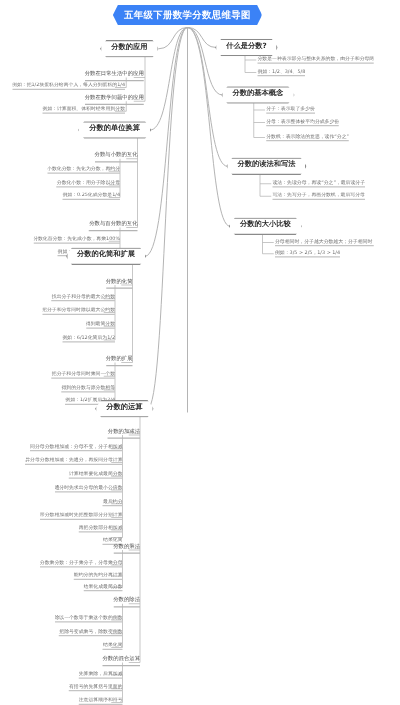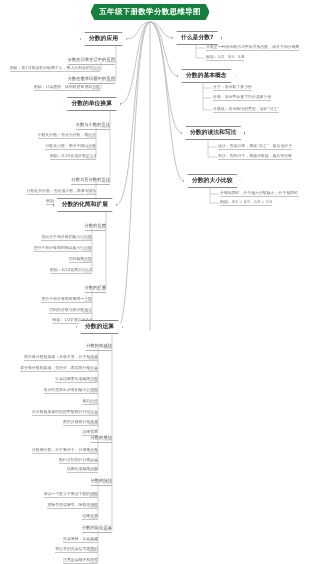--- a/index.html
+++ b/index.html
@@ -11,21 +11,21 @@
     position:relative;
   }
   #map{position:absolute;left:0;top:0;width:300px;height:564px;}
   svg.wires{position:absolute;left:0;top:0;width:300px;height:564px;pointer-events:none;}
 
   
   .title-badge{
     position:absolute;
     left:50%;transform:translateX(-50%);
     top:4px;
-    background:#15803d;
+    background:#3b82f6;
     color:#ffffff;
     font-size:7.5px;
     line-height:1;
     letter-spacing:.3px;
     padding:4px 9px 4.5px 9px;
     border-radius:3px;
     white-space:nowrap;
     font-weight:bold;
     clip-path:polygon(4px 0,calc(100% - 4px) 0,100% 50%,calc(100% - 4px) 100%,4px 100%,0 50%);
     z-index:9;

